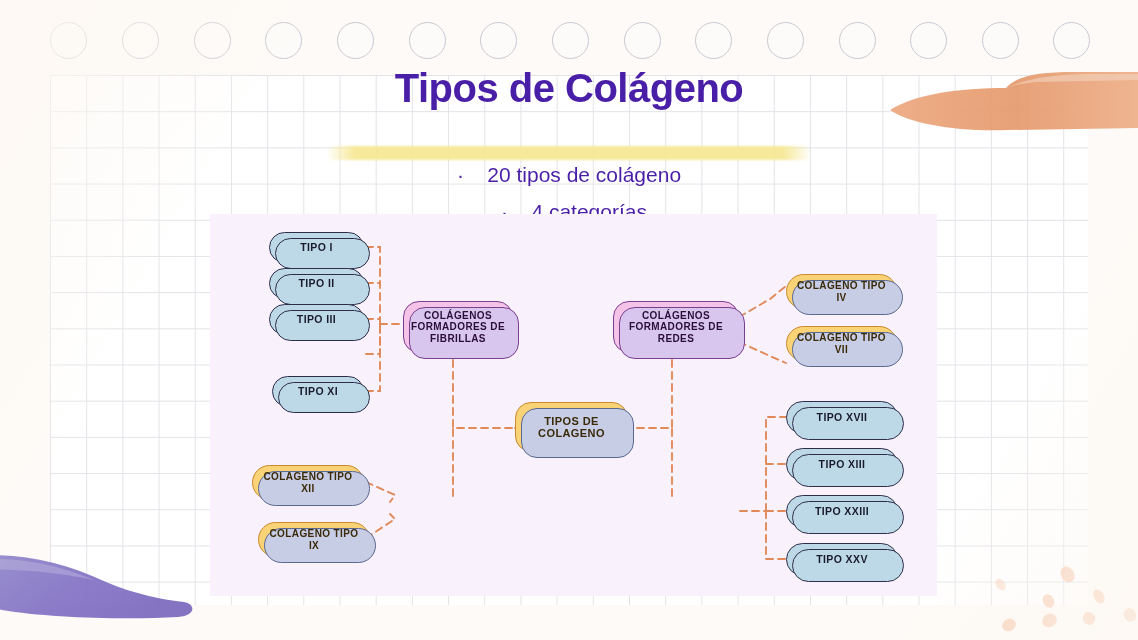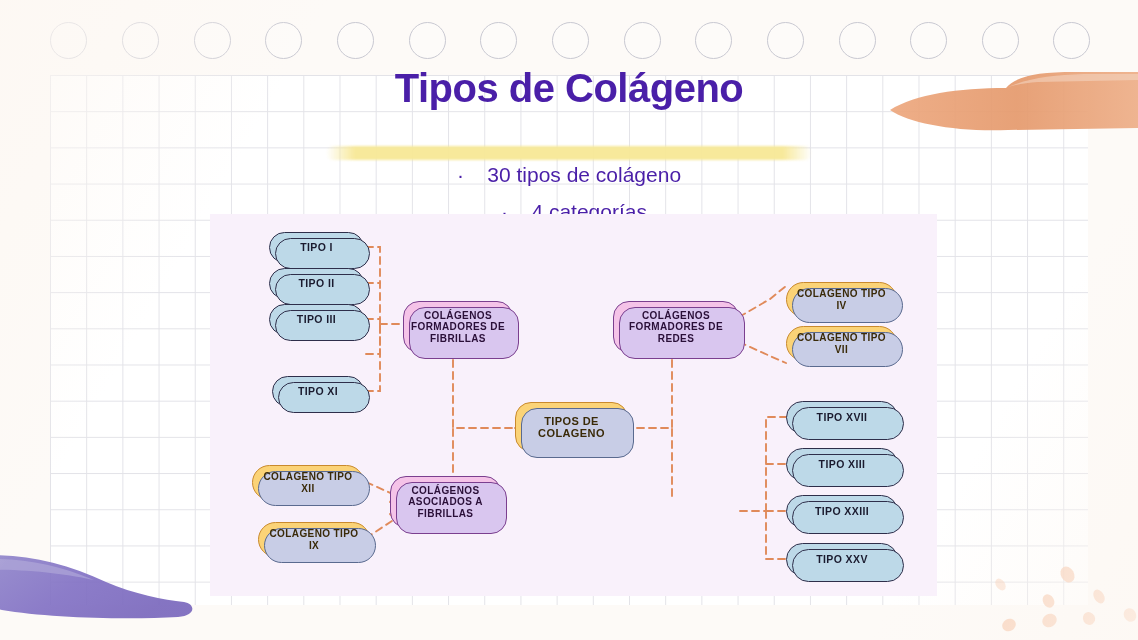--- a/index.html
+++ b/index.html
@@ -200,21 +200,21 @@
   <div class="confetti" style="left:1083px;top:612px; width:12px; height:13px; transform:rotate(-30deg);"></div>
   <div class="confetti" style="left:1002px;top:619px; width:14px; height:12px; transform:rotate(-30deg);"></div>
   <div class="confetti" style="left:1124px;top:608px; width:12px; height:14px; transform:rotate(-30deg);"></div>
 
   <div id="paper-wash"></div>
 
   <div id="title">Tipos de Colágeno</div>
   <div id="highlight"></div>
 
   <div id="subtitle">
-    <span class="line l1">·    30 tipos de colágeno</span>
+    <span class="line l1">·    20 tipos de colágeno</span>
     <span class="line l2">·    4 categorías</span>
   </div>
 
   <div id="diagram">
 
     <svg id="links" viewBox="0 0 727 382">
       <g stroke="#e08a5a" stroke-width="1.9" fill="none" stroke-dasharray="7,5" stroke-linecap="round">
 
         <path d="M156,33 L170,33 L170,110"></path>
         <path d="M156,69 L170,69"></path>
@@ -261,41 +261,38 @@
     </div>
 
     <div class="node pink rect n-md" style="left:193px; top:87px; width:110px; height:52px;">
       <span>COLÁGENOS FORMADORES DE FIBRILLAS</span>
     </div>
 
     <div class="node pink rect n-md" style="left:403px; top:87px; width:126px; height:52px;">
       <span>COLÁGENOS FORMADORES DE REDES</span>
     </div>
 
-    <div class="node yellow n-md" style="left:576px; top:68px; width:111px; height:35px;text-align:center;">
+    <div class="node yellow n-md" style="left:576px; top:60px; width:111px; height:35px;text-align:center;">
       <span>COLAGENO TIPO IV</span>
     </div>
     <div class="node yellow n-md" style="left:576px; top:112px; width:111px; height:35px;">
       <span>COLAGENO TIPO VII</span>
     </div>
 
     <div class="node center rect n-ctr" style="left:305px; top:188px; width:113px; height:50px;">
       <span>TIPOS DE COLAGENO</span>
     </div>
 
     <div class="node yellow n-md" style="left:42px;  top:251px; width:112px; height:35px;">
       <span>COLAGENO TIPO XII</span>
     </div>
     <div class="node yellow n-md" style="left:48px;  top:308px; width:112px; height:35px;">
       <span>COLAGENO TIPO IX</span>
     </div>
 
-    <div class="node pink rect n-md" style="left:180px; top:262px; width:111px; height:52px;">
-      <span>COLÁGENOS ASOCIADOS A FIBRILLAS</span>
-    </div>
 
 
     <div class="node blue n-sm" style="left:576px; top:187px; width:112px; height:33px;">
       <span>TIPO XVII</span>
     </div>
     <div class="node blue n-sm" style="left:576px; top:234px; width:112px; height:33px;">
       <span>TIPO XIII</span>
     </div>
     <div class="node blue n-sm" style="left:576px; top:281px; width:112px; height:33px;">
       <span>TIPO XXIII</span>

